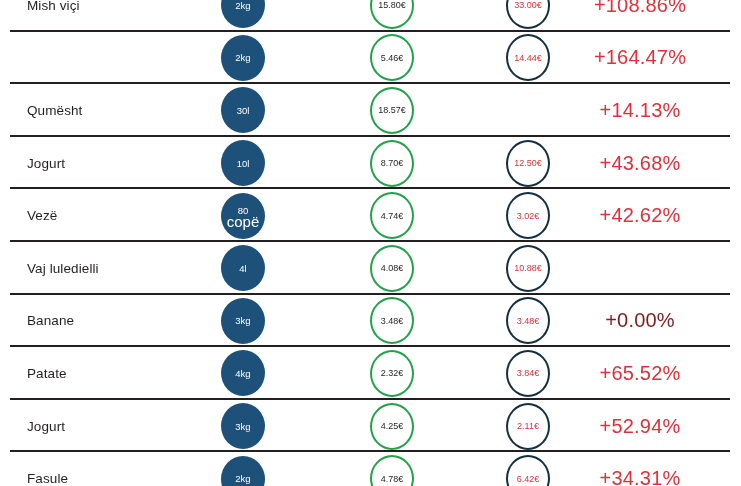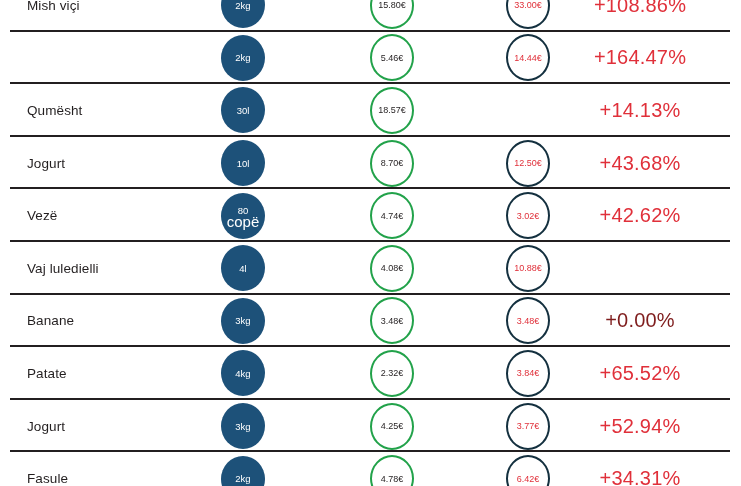--- a/index.html
+++ b/index.html
@@ -282,21 +282,21 @@
         <div class="cell-label">Jogurt</div>
         <div class="cell-qty">
           <div class="qty-badge">
             <span>3kg</span>
           </div>
         </div>
         <div class="cell-old">
           <div class="ring-green">4.25€</div>
         </div>
         <div class="cell-new">
-          <div class="ring-dark">3.77€</div>
+          <div class="ring-dark">2.11€</div>
         </div>
         <div class="cell-pct pct-up">+52.94%</div>
         <div class="row-sep"></div>
       </div>
       <div class="row">
         <div class="cell-label">Fasule</div>
         <div class="cell-qty">
           <div class="qty-badge">
             <span>2kg</span>
           </div>

